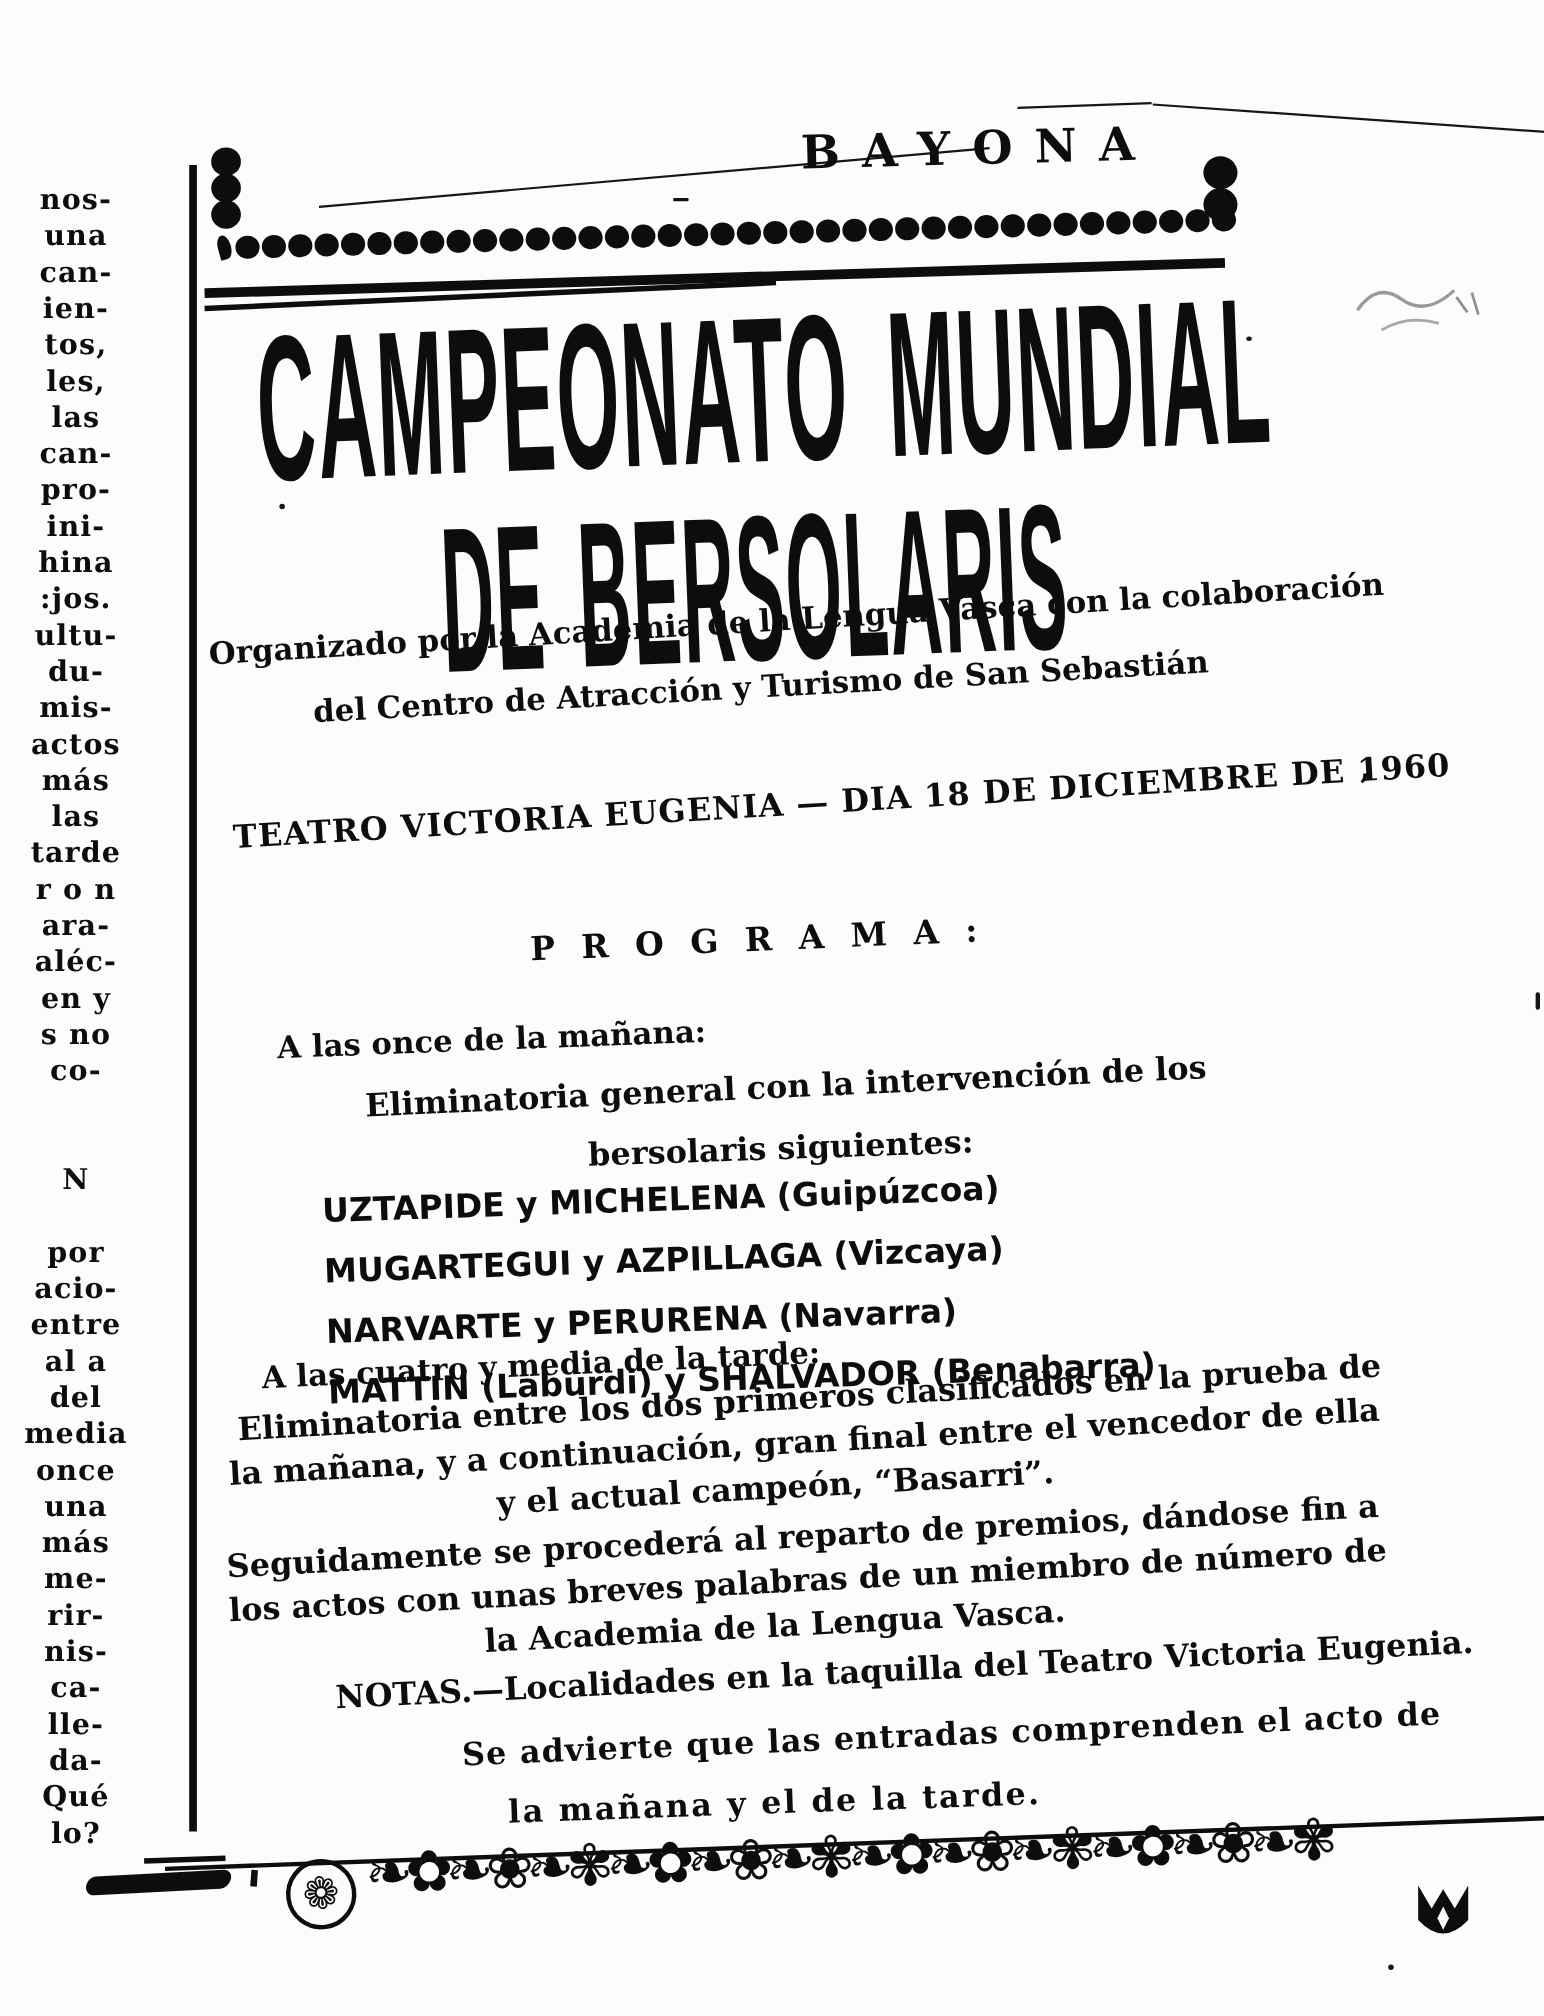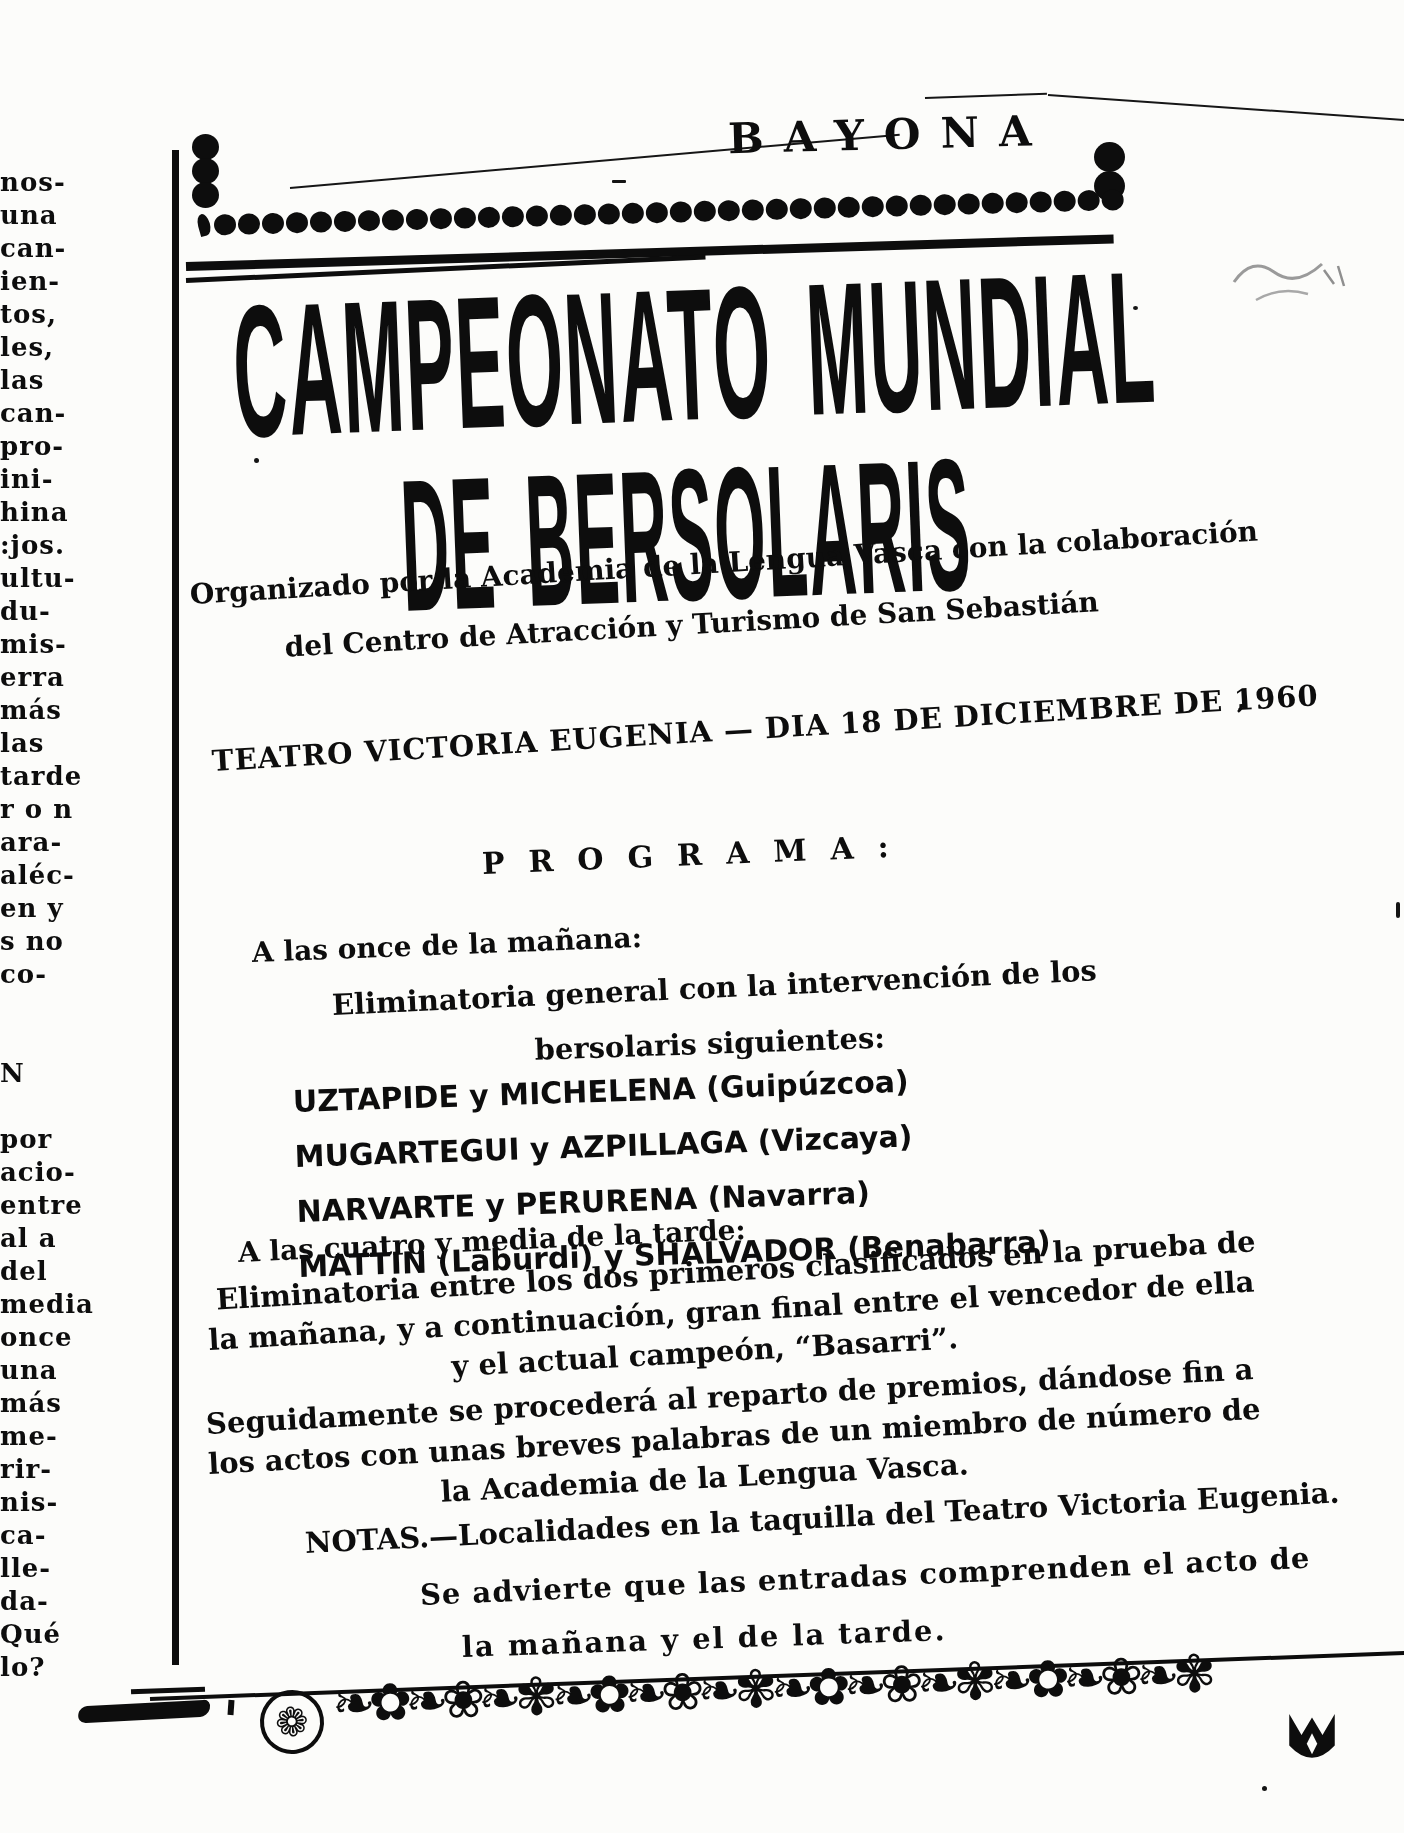--- a/index.html
+++ b/index.html
@@ -1,21 +1,21 @@
 <!DOCTYPE html>
 <html><head>
 <meta charset="utf-8">
 <style>
   html,body{margin:0;padding:0;background:#e8e8e4;}
   .page{position:relative;width:1404px;height:1833px;background:#fcfcfa;overflow:hidden;
         font-family:"DejaVu Serif",serif;color:#0d0d0d;}
 
   
   .left-col{position:absolute;left:0;top:166px;width:148px;}
-  .frag{height:33px;line-height:33px;text-align:left;padding-right:10px;
+  .frag{height:33px;line-height:33px;text-align:center;padding-right:10px;
         font-weight:bold;font-size:26px;letter-spacing:1px;white-space:pre;}
   .vrule{position:absolute;left:172px;top:150px;width:7px;height:1515px;background:#0d0d0d;}
   .left-dash{position:absolute;left:131px;top:1688px;width:74px;height:5px;background:#0d0d0d;transform:rotate(-2deg);}
   .smudge{position:absolute;left:78px;top:1703px;width:132px;height:17px;background:#0d0d0d;
           border-radius:9px 12px 10px 14px;transform:rotate(-3deg) skewX(-18deg);}
   .smudge-tick{position:absolute;left:228px;top:1700px;width:6px;height:15px;background:#0d0d0d;transform:rotate(4deg);}
 
   
   .edge{position:absolute;height:2px;background:#161616;transform-origin:left center;}
   .edge.e1{left:290px;top:187px;width:612px;transform:rotate(-5deg);}
@@ -127,21 +127,21 @@
       <div class="frag">les,</div>
       <div class="frag">las</div>
       <div class="frag">can-</div>
       <div class="frag">pro-</div>
       <div class="frag">ini-</div>
       <div class="frag">hina</div>
       <div class="frag">:jos.</div>
       <div class="frag">ultu-</div>
       <div class="frag">du-</div>
       <div class="frag">mis-</div>
-      <div class="frag">erra</div>
+      <div class="frag">actos</div>
       <div class="frag">más</div>
       <div class="frag">las</div>
       <div class="frag">tarde</div>
       <div class="frag">r o n</div>
       <div class="frag">ara-</div>
       <div class="frag">aléc-</div>
       <div class="frag">en y</div>
       <div class="frag">s no</div>
       <div class="frag">co-</div>
       <div class="frag"></div>

